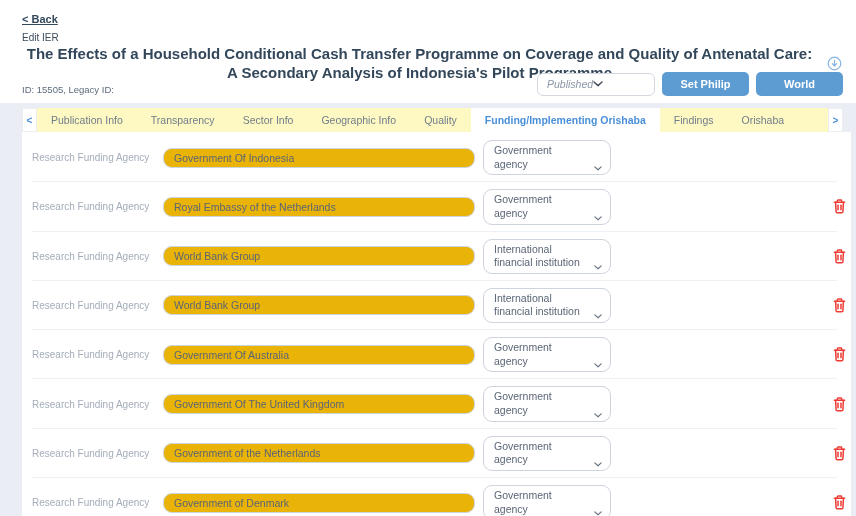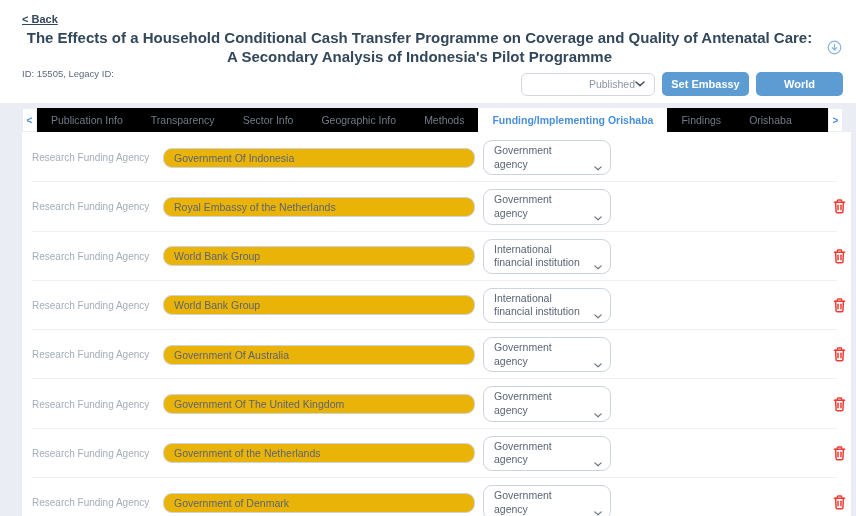--- a/index.html
+++ b/index.html
@@ -8,31 +8,31 @@
 
   
   .header { position: relative; background: #ffffff; height: 103px; padding: 9px 13px 0 22px; }
   .back { display: inline-block; font-size: 11px; font-weight: bold; color: #33475b; text-decoration: underline; cursor: pointer; }
   .edit-label { margin-top: 5px; font-size: 10px; color: #3d4c5c; }
   .title-row { display: flex; align-items: center; text-align: center; }
   .title { font-size: 15px; font-weight: 600; color: #33475b; line-height: 1.28; max-width: 795px; margin: 1px 0 2px; }
   .dl-icon { margin-left: auto; margin-right: 1px; display: flex; align-items: center; cursor: pointer; }
   .idline { font-size: 9.5px; color: #5d6b7a; }
   .actions { position: absolute; right: 13px; bottom: 7px; display: flex; align-items: center; gap: 7px; }
-  .sel { width: 134px; height: 23px; background: #fff; border: 1px solid #d3d8df; border-radius: 6px;
-         display: flex; align-items: center; justify-content: flex-end; padding: 0 9px;
-         font-size: 10.5px; color: #8b96a5; cursor: pointer; }
+  .sel { width: 118px; height: 23px; background: #fff; border: 1px solid #d3d8df; border-radius: 6px;
+         display: flex; align-items: center; justify-content: flex-start; padding: 0 9px;
+         font-size: 10.5px; color: #8b96a5; cursor: pointer; font-style: italic; }
   .btn { width: 87px; height: 24px; background: #5d9cd3; border: none; border-radius: 5px;
          color: #fff; font-weight: bold; font-size: 11px; font-family: inherit; cursor: pointer; }
 
   
   .tabbar { display: flex; height: 24px; margin: 5px 13px 0 22px; }
   .tabscroll { width: 15px; background: #fff; border: 1px solid #eceef2; color: #4a90d9;
                font-size: 10px; font-weight: bold; display: flex; align-items: center; justify-content: center; cursor: pointer; }
-  .tabs { flex: 1; display: flex; background: #000000; overflow: hidden; }
+  .tabs { flex: 1; display: flex; background: #fef9c3; overflow: hidden; }
   .tab { padding: 0 14px; display: flex; align-items: center; font-size: 10.5px; color: #707c8a;
          white-space: nowrap; cursor: pointer; }
   .tab.active { background: #fff; color: #4a90d9; font-weight: bold; }
 
   
   .card { margin: 0 5px 0 22px; background: #fff; height: 384px; overflow: hidden; padding-top: 1px; }
   .row { display: flex; align-items: center; padding: 7px 5px 7px 10px; position: relative; }
   .row::after { content: ""; position: absolute; left: 10px; right: 14px; bottom: 0; height: 1px; background: #eef0f4; }
   .rlabel { width: 131px; flex-shrink: 0; font-size: 10px; color: #a4adba; }
   .rinput { width: 312px; height: 20px; flex-shrink: 0; border: 1px solid #cdd4dc; border-radius: 9px;
@@ -45,53 +45,54 @@
   .icon-btn { display: flex; align-items: center; margin-left: 3px; cursor: pointer; }
   .chev { display: flex; align-items: center; }
 </style>
 </head>
 <body>
 
 <div class="page">
 
   <div class="header">
     <a class="back">&lt; Back</a>
+    <div class="edit-label">Edit IER</div>
     <div class="title-row">
       <h1 class="title">The Effects of a Household Conditional Cash Transfer Programme on Coverage and Quality of Antenatal Care: A Secondary Analysis of Indonesia's Pilot Programme</h1>
       <span class="dl-icon">
         <svg width="15" height="15" viewBox="0 0 16 16" fill="none" stroke="#85b3e2" stroke-width="1.3" stroke-linecap="round" stroke-linejoin="round">
             <circle cx="8" cy="8" r="6.7"></circle>
             <path d="M8 4.7v6M5.6 8.2L8 10.7l2.4-2.5"></path>
           </svg>
       </span>
     </div>
     <div class="idline">ID: 15505, Legacy ID:</div>
 
     <div class="actions">
       <div class="sel">
         <span>Published</span>
         <span class="chev">
           <svg width="10" height="6" viewBox="0 0 10 6" fill="none" stroke="#49505a" stroke-width="1.5" stroke-linecap="round" stroke-linejoin="round">
               <path d="M1 1l4 3.6L9 1"></path>
             </svg>
         </span>
       </div>
-      <button class="btn">Set Embassy</button>
+      <button class="btn">Set Philip</button>
       <button class="btn">World</button>
     </div>
   </div>
 
   <div class="tabbar">
     <div class="tabscroll">&lt;</div>
     <div class="tabs" id="tab-list">
         <div class="tab">Publication Info</div>
         <div class="tab">Transparency</div>
         <div class="tab">Sector Info</div>
         <div class="tab">Geographic Info</div>
-        <div class="tab">Methods</div>
+        <div class="tab">Quality</div>
         <div class="tab active">Funding/Implementing Orishaba</div>
         <div class="tab">Findings</div>
         <div class="tab">Orishaba</div>
       </div>
     <div class="tabscroll">&gt;</div>
   </div>
 
   <div class="card" id="rows">
       <div class="row">
         <span class="rlabel">Research Funding Agency</span>

